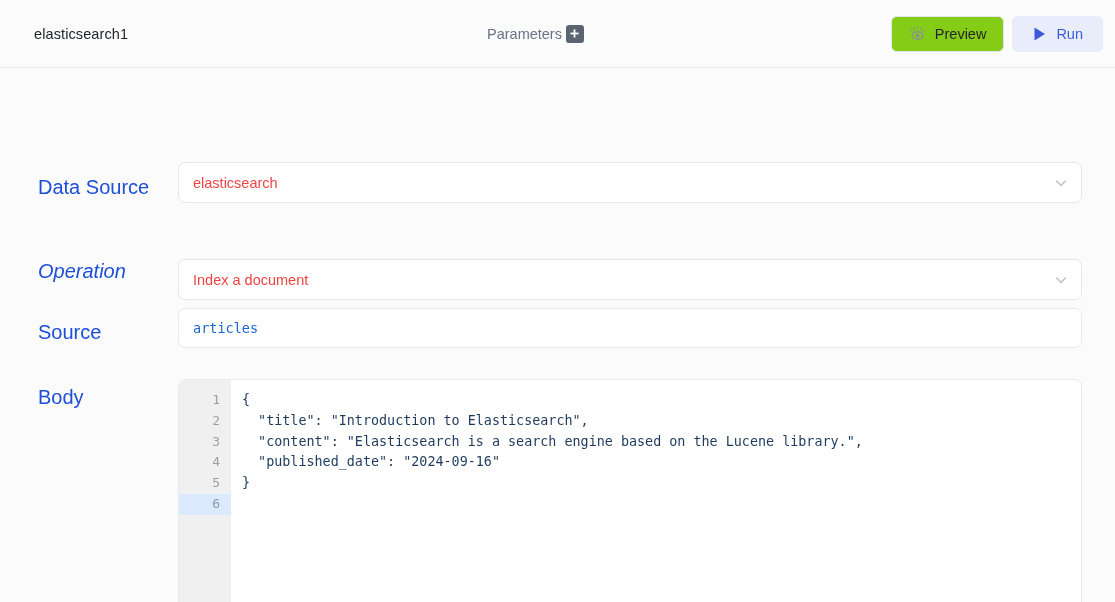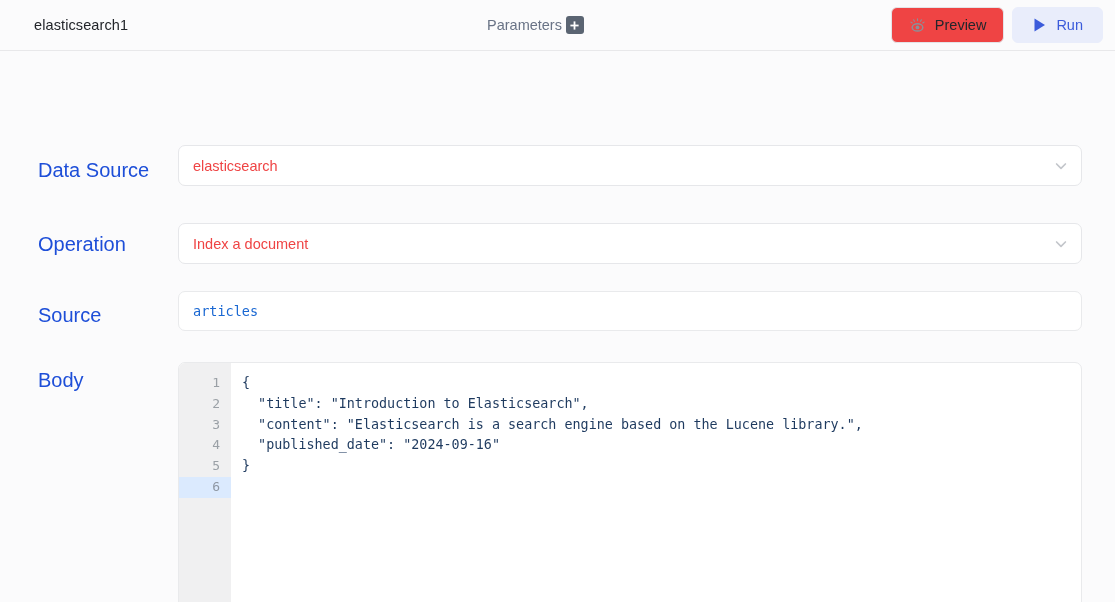--- a/index.html
+++ b/index.html
@@ -7,21 +7,21 @@
     margin: 0; padding: 0;
     width: 1115px; height: 602px;
     background: #fbfbfc;
     font-family: "Liberation Sans", sans-serif;
     overflow: hidden;
   }
 
   
   .header {
     position: relative;
-    height: 51px;
+    height: 68px;
     background: #fbfbfc;
     border-bottom: 1px solid #e8e8ea;
     display: flex;
     align-items: center;
   }
   .node-title {
     position: absolute;
     left: 34px;
     font-size: 14.5px;
     color: #22252a;
@@ -57,21 +57,21 @@
   .btn {
     height: 36px;
     display: flex; align-items: center; gap: 9px;
     padding: 0 17px;
     border-radius: 6px;
     font-size: 14.5px;
     cursor: pointer;
     user-select: none;
   }
   .btn-preview {
-    background: #ef4444;
+    background: #84cc16;
     border: 1px solid #e3e4e8;
     color: #23262c;
   }
   .btn-run {
     background: #e9edfb;
     border: 1px solid #e9edfb;
     color: #3b5bdb;
     padding: 0 19px;
   }
 
@@ -221,22 +221,22 @@
       <div class="select-box">
         <span class="select-value">elasticsearch</span>
         <svg class="chev" width="16" height="16" viewBox="0 0 16 16">
           <path d="M3.6 6 L8 10.3 L12.4 6" fill="none" stroke="#c3c6cb" stroke-width="1.7" stroke-linecap="round" stroke-linejoin="round"></path>
         </svg>
       </div>
     </div>
   </div>
 
   <div>
-    <div class="field-label" style="top:182px;">Operation</div>
-    <div class="field-control" style="top:172px;">
+    <div class="field-label" style="top:192px;font-style:italic;">Operation</div>
+    <div class="field-control" style="top:191px;">
       <div class="select-box">
         <span class="select-value">Index a document</span>
         <svg class="chev" width="16" height="16" viewBox="0 0 16 16">
           <path d="M3.6 6 L8 10.3 L12.4 6" fill="none" stroke="#c3c6cb" stroke-width="1.7" stroke-linecap="round" stroke-linejoin="round"></path>
         </svg>
       </div>
     </div>
   </div>
 
   <div>

